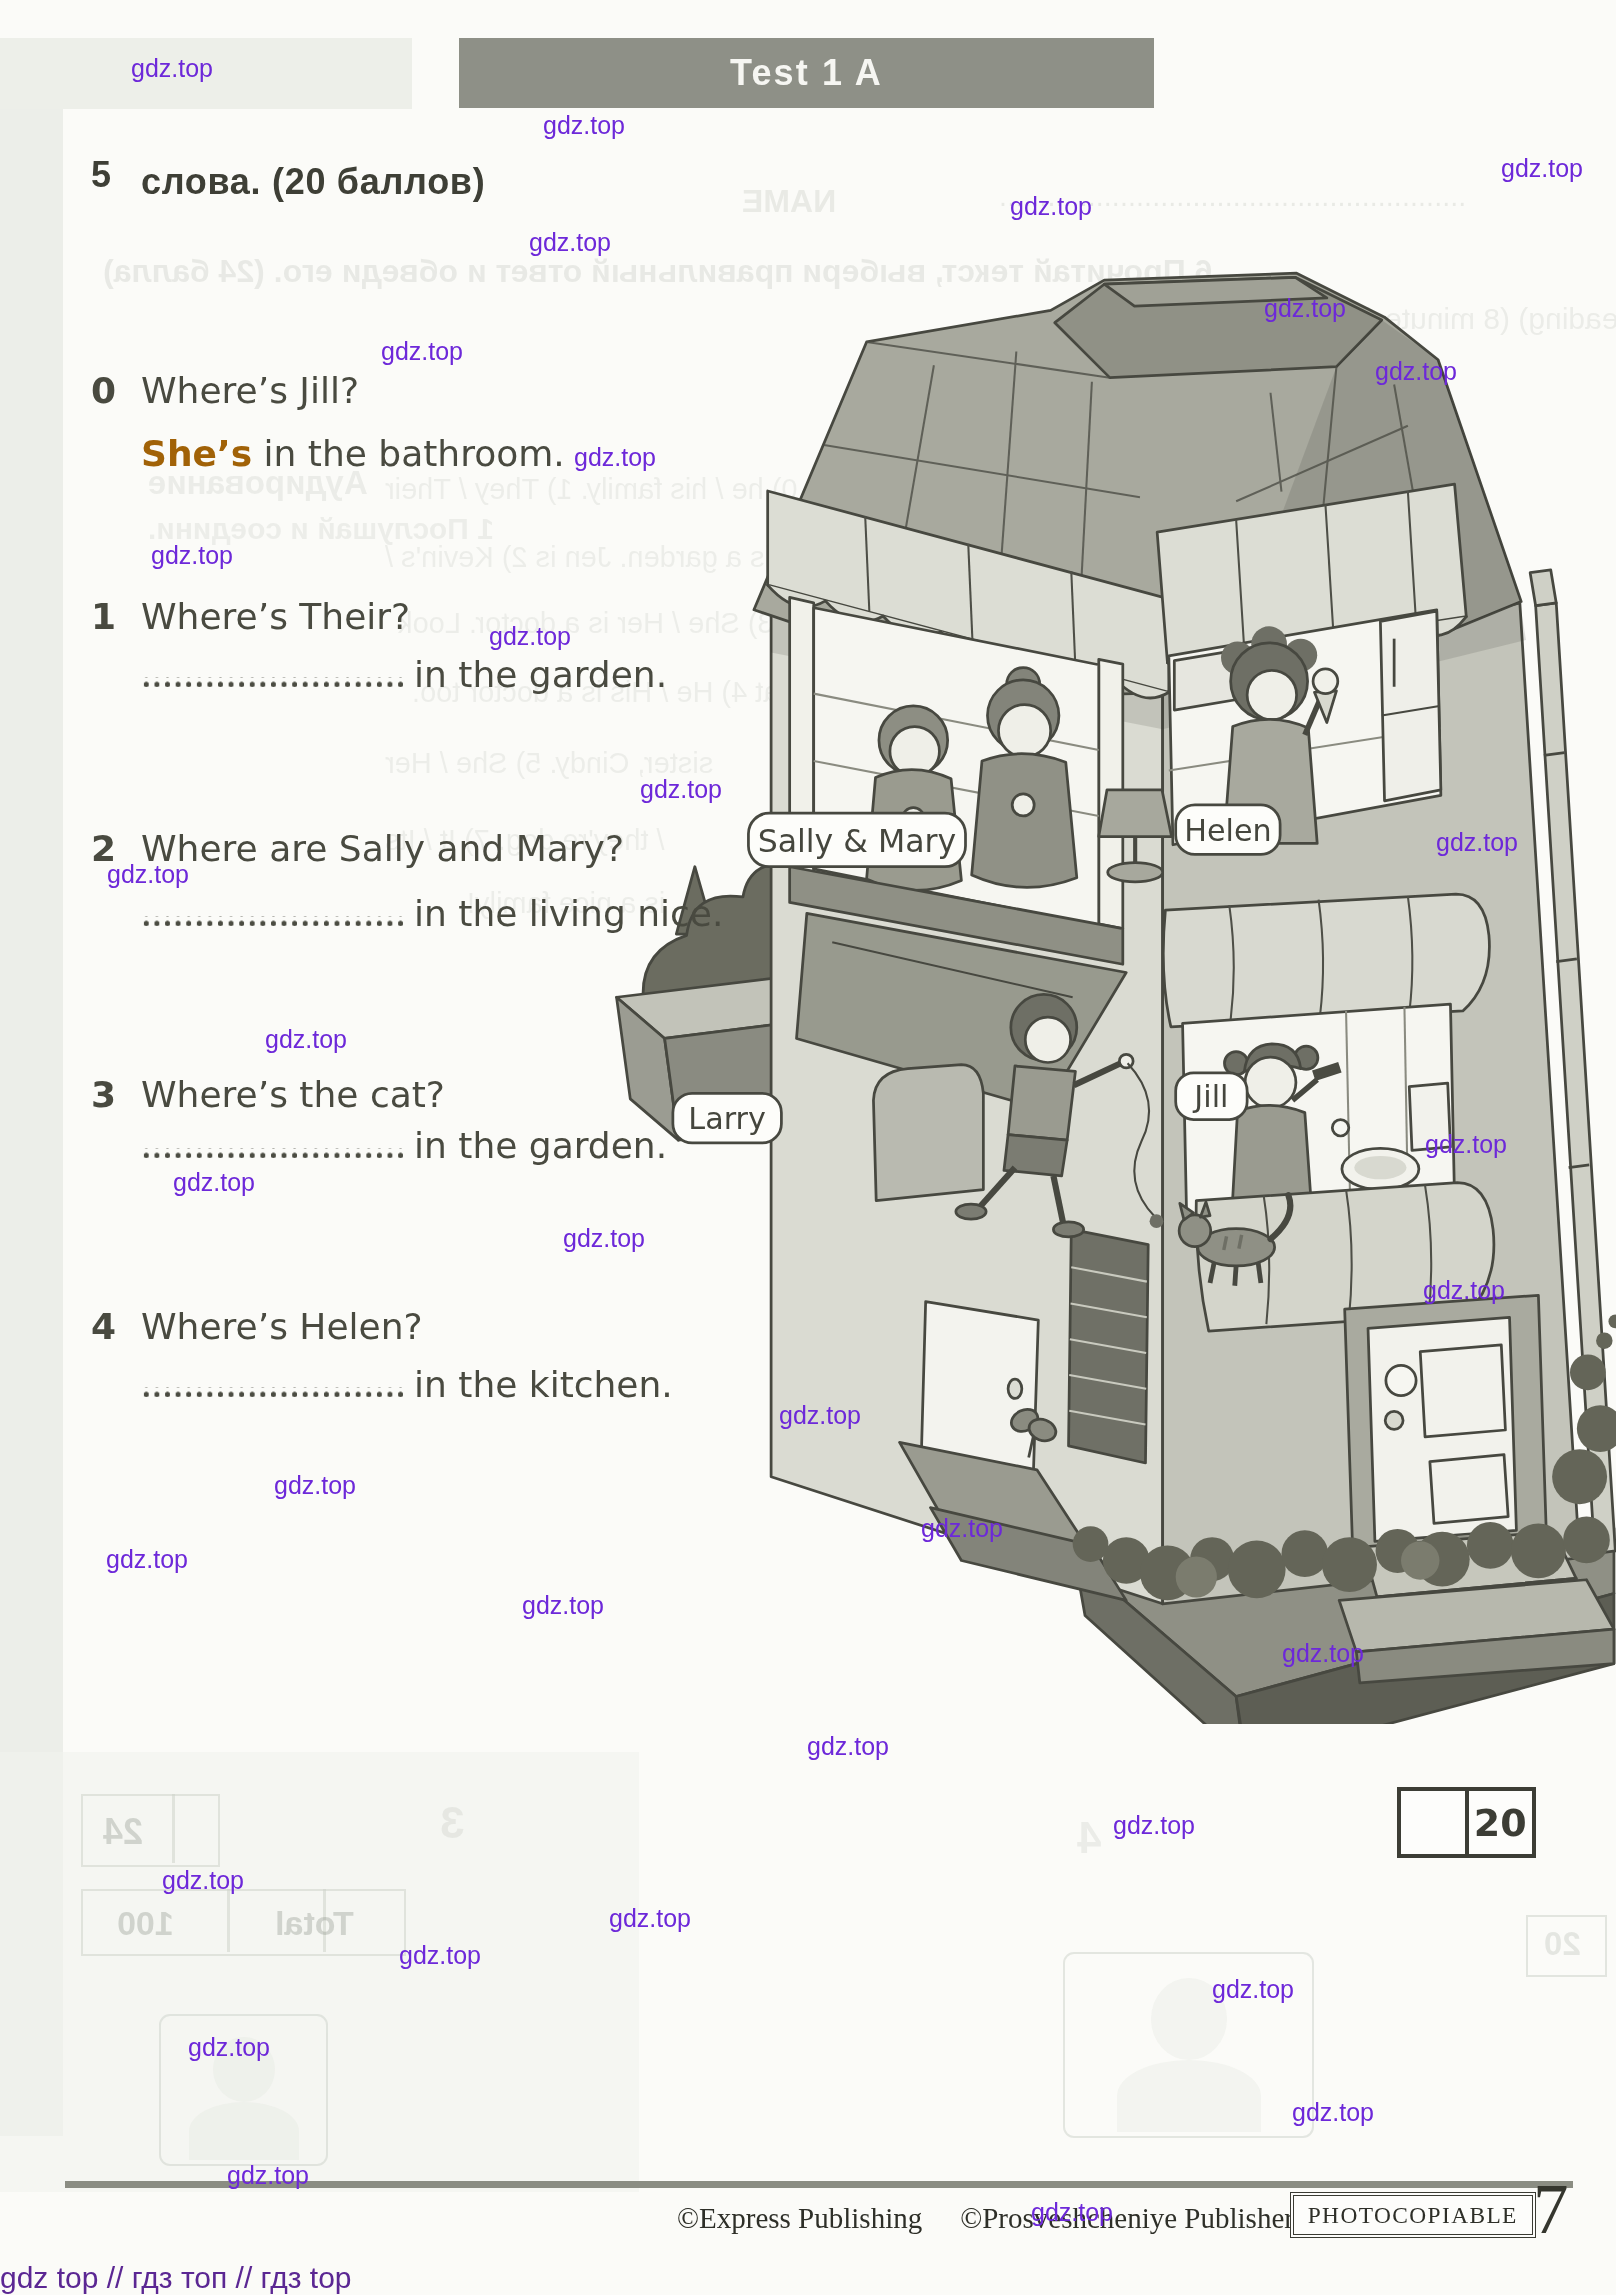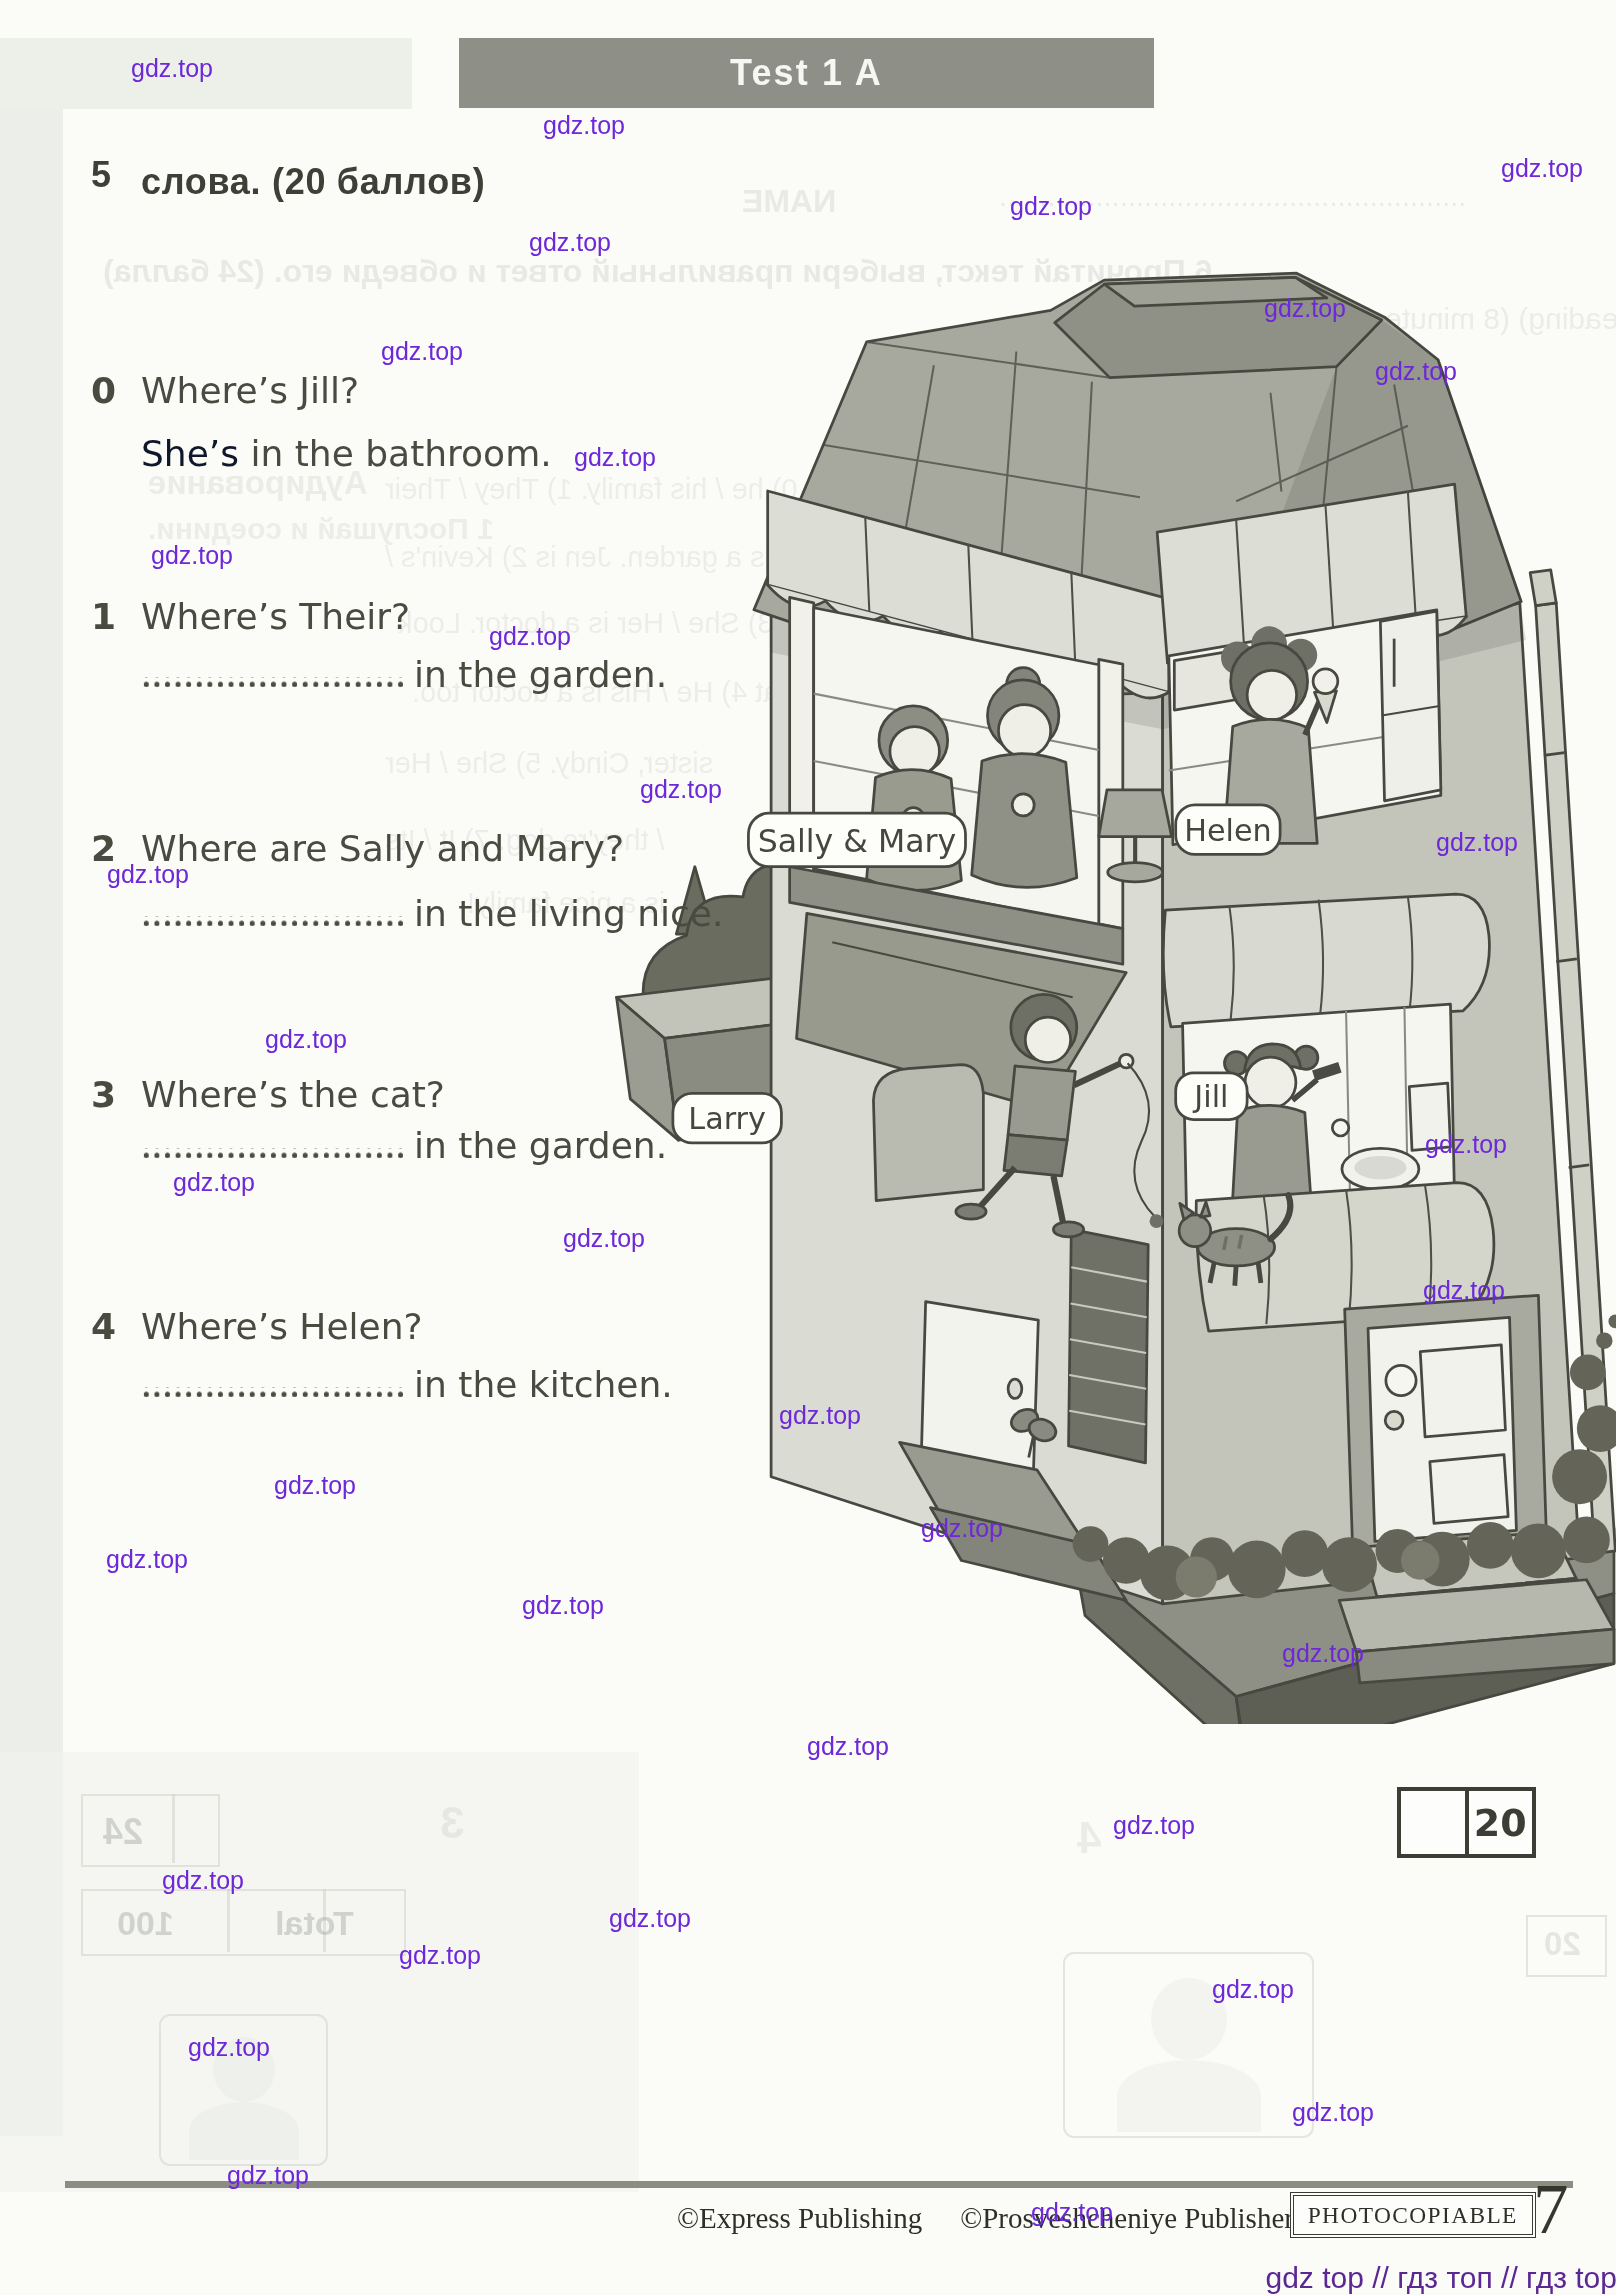--- a/index.html
+++ b/index.html
@@ -14,37 +14,37 @@
   .bleed-box{position:absolute;border:2.7px solid #cdd3ca;opacity:.55;}
   .bleed-div{position:absolute;background:#cdd3ca;opacity:.55;}
   .bleed-photo{position:absolute;border:2.7px solid #ccd2c9;border-radius:11px;opacity:.5;}
   .bleed-head{position:absolute;border-radius:50%;background:#dde1d8;opacity:.55;}
   .bleed-body{position:absolute;border-radius:50% 50% 0 0;background:#dde1d8;opacity:.55;}
   .wm{position:absolute;transform:translateX(-50%);font:400 25px "Liberation Sans",sans-serif;
       color:#6d28d9;white-space:nowrap;}
   
   #top-banner{position:absolute;left:0;top:2.7px;width:100%;text-align:center;z-index:7;
       font:400 29px "Liberation Sans",sans-serif;}
-  #bottom-banner{position:absolute;left:0;top:2261px;width:100%;text-align:right;z-index:7;
+  #bottom-banner{position:absolute;left:0;top:2261px;width:100%;text-align:left;z-index:7;
       font:400 30px "Liberation Sans",sans-serif;}
   
   #test-bar{position:absolute;left:459px;top:38px;width:695px;height:70px;z-index:3;
       background:#8e9087;display:flex;align-items:center;justify-content:center;}
   #test-bar span{font:700 36px "Liberation Sans",sans-serif;color:#f6f6f2;letter-spacing:2.1px;}
   
   .h-num{position:absolute;left:91px;top:154px;font:700 36px "Liberation Sans",sans-serif;color:#3e3f36;z-index:3;}
   #heading{position:absolute;left:141px;top:154px;width:1305px;z-index:3;
       font:700 36px/55px "Liberation Sans",sans-serif;color:#3e3f36;letter-spacing:0.7px;}
   #heading span{display:block;}
   
   .q-num,.q-text,.a{position:absolute;z-index:3;color:#494a40;}
   .q-num{left:91px;font:700 36px "DejaVu Sans",sans-serif;}
   .q-text{left:141px;font:400 36px "DejaVu Sans",sans-serif;}
   .a{left:141px;font:400 36px "DejaVu Sans",sans-serif;white-space:nowrap;}
-  .a .a-bold{font-weight:400;color:#0f172a;}
+  .a .a-bold{font-weight:700;color:#a16207;}
   .dots{display:inline-block;width:262px;height:9.6px;margin-right:11px;
         background-image:radial-gradient(circle,#4b4c42 2.3px,rgba(0,0,0,0) 2.9px);
         background-size:10.6px 9.6px;background-position:0 2.1px;}
   
   #score-box{position:absolute;left:1397px;top:1787px;width:131px;height:63px;z-index:3;
       border:4.1px solid #3c3d35;display:flex;background:#fdfdfb;}
   #score-box .cell{flex:1;display:flex;align-items:center;justify-content:center;}
   #score-box .cell+.cell{border-left:4.1px solid #3c3d35;}
   #score-box .pts{font:700 38px "DejaVu Sans",sans-serif;color:#3c3d35;}
   

